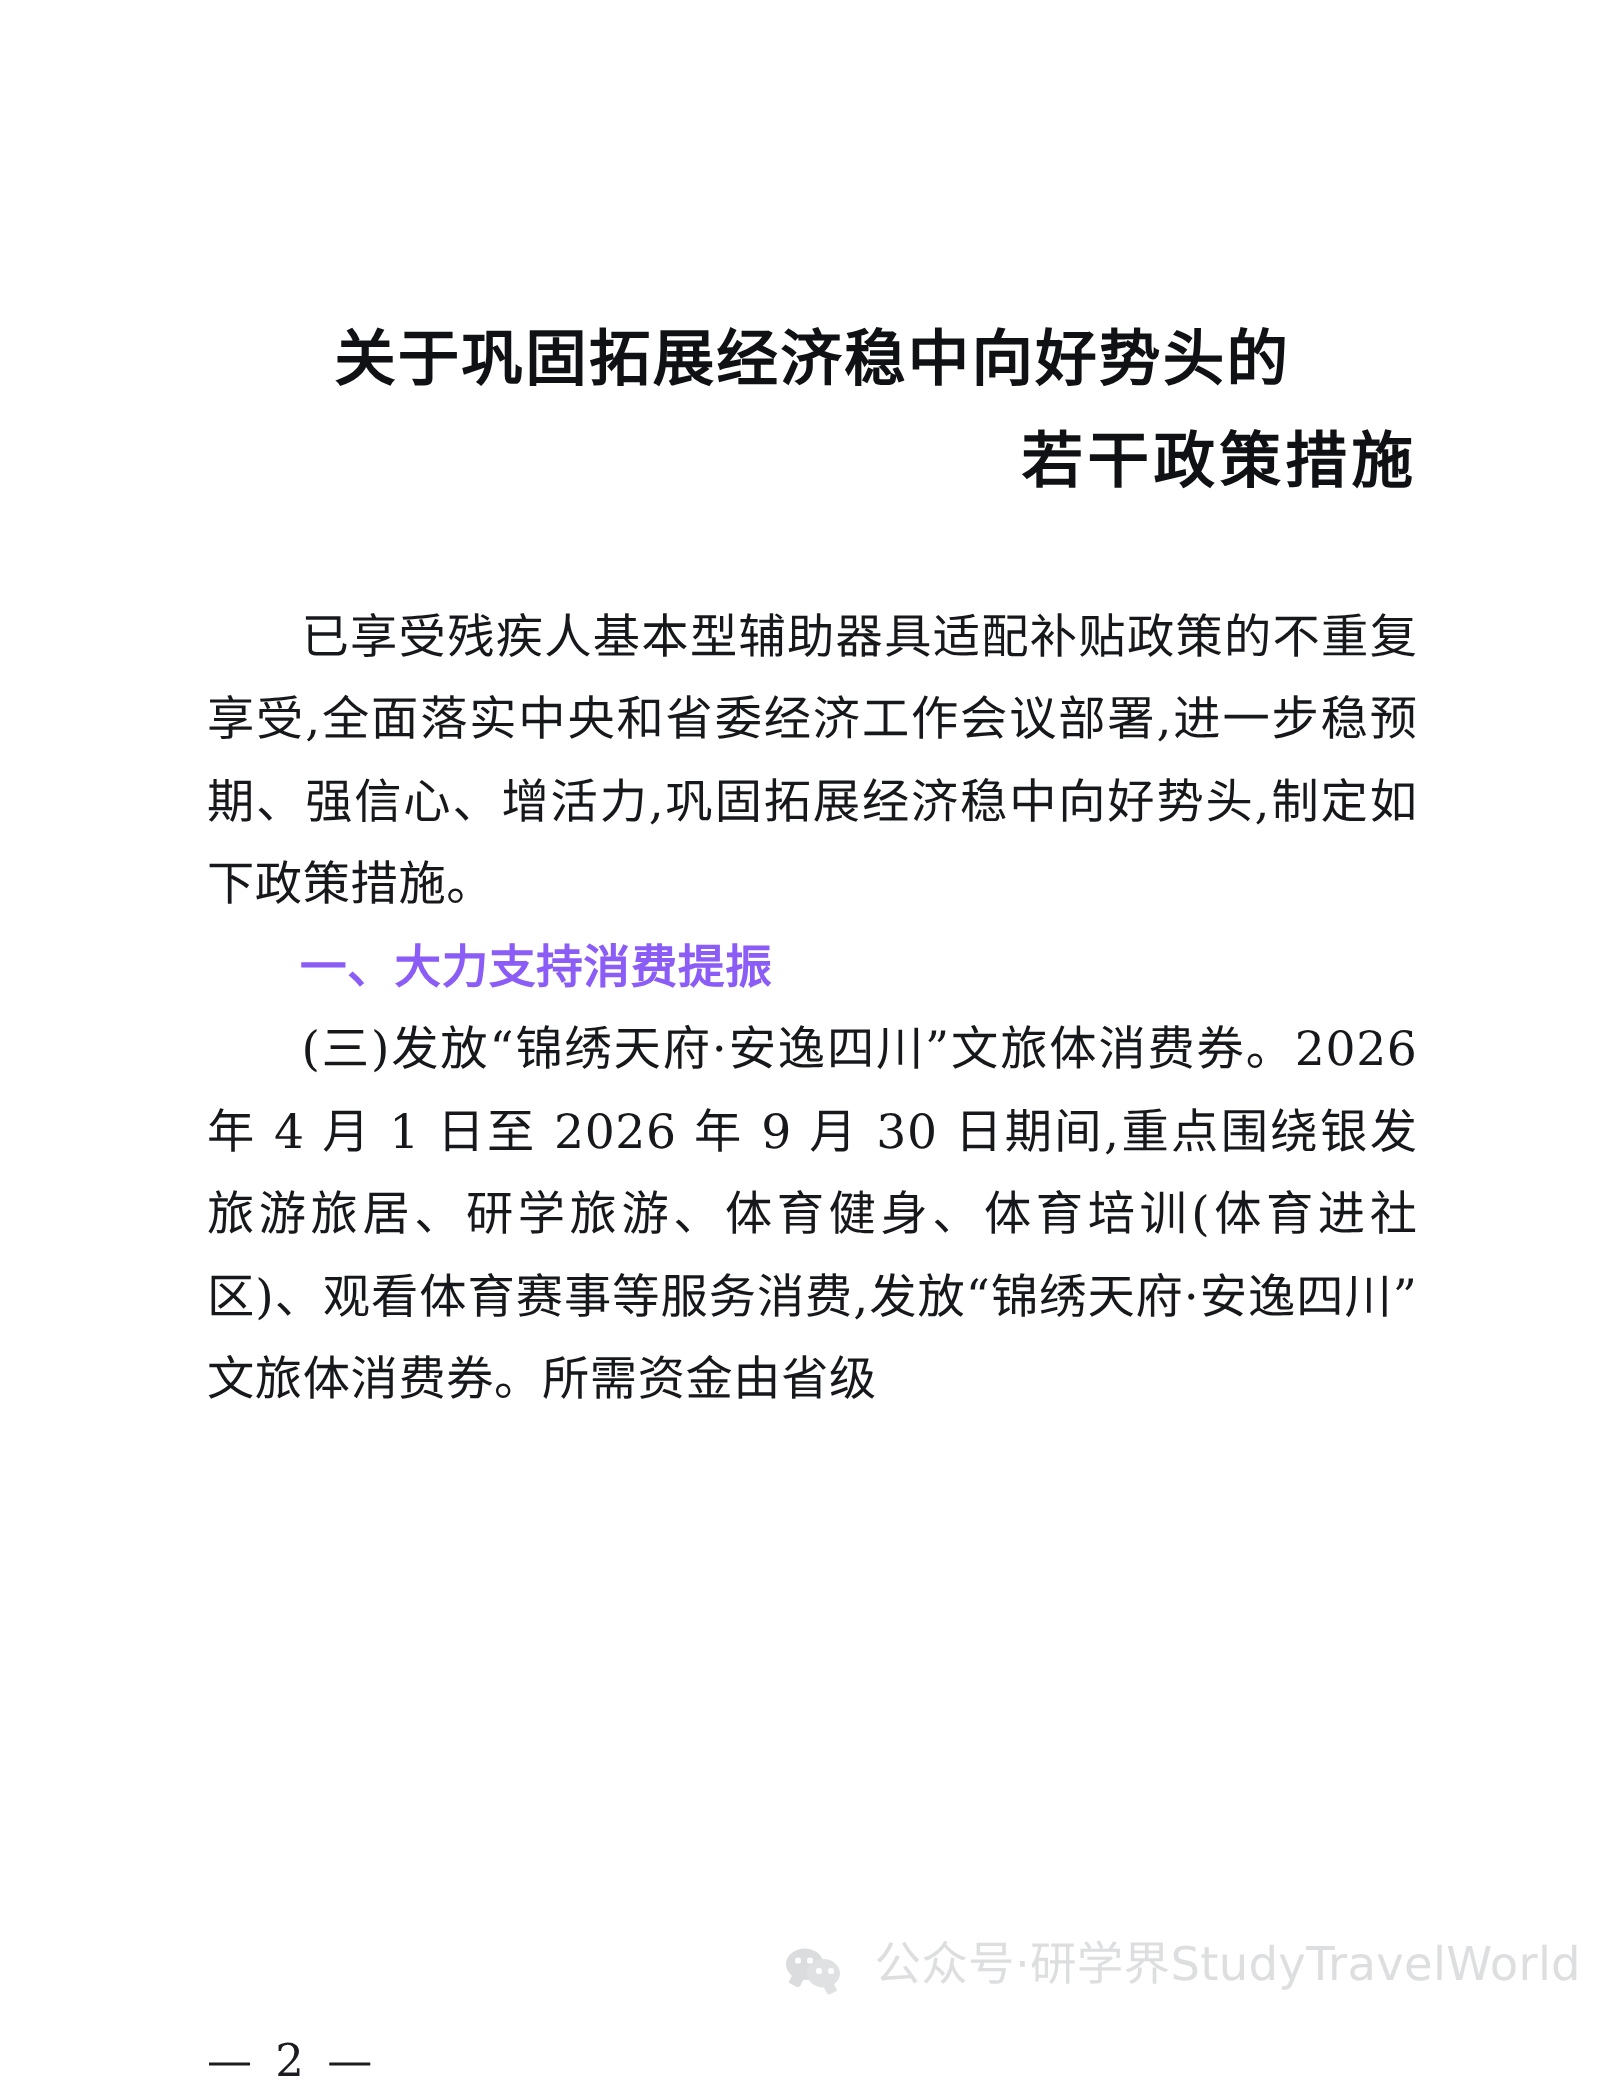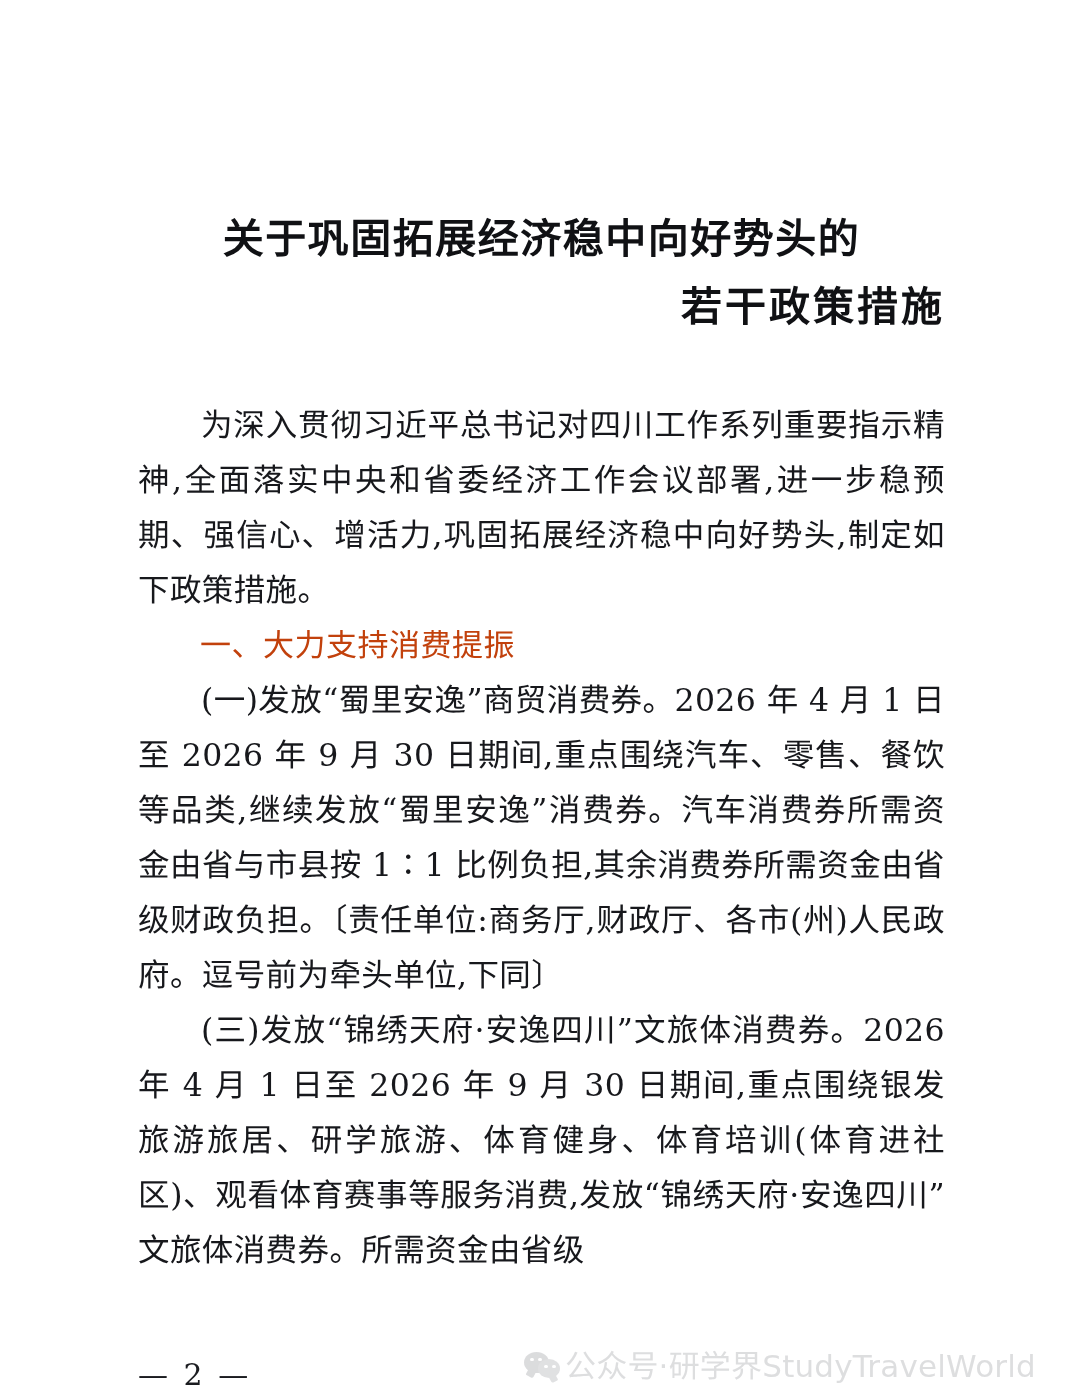--- a/index.html
+++ b/index.html
@@ -55,50 +55,50 @@
     letter-spacing: 0.4px;
     color: #17181c;
     font-family: "DejaVu Serif", "Liberation Serif", serif;
   }
   p.para.indent { text-indent: 2em; }
 
   
   p.section-head {
     margin: 0;
     font-family: "DejaVu Sans", "Liberation Sans", sans-serif;
-    font-weight: 400;
+    font-weight: 700;
     font-size: 31px;
     line-height: 55px;
     text-indent: 2em;
     letter-spacing: 0.5px;
-    color: #c2410c;
+    color: #8b5cf6;
   }
 
   
   .page-number {
     position: absolute;
     left: 138px;
     top: 1352px;
     width: 260px;
     font-size: 30px;
     line-height: 46px;
     letter-spacing: 3px;
     color: #1b1c20;
     text-align: left;
     font-family: "DejaVu Serif", "Liberation Serif", serif;
   }
 
   
   .watermark {
     position: absolute;
     left: 524px;
-    top: 1346px;
+    top: 1290px;
     display: flex;
-    align-items: center;
-    gap: 1px;
+    align-items: flex-end;
+    gap: 19px;
     opacity: 0.5;
     pointer-events: none;
     user-select: none;
   }
   .watermark .wm-icon {
     width: 40px;
     height: 33px;
     position: relative;
     flex: 0 0 auto;
   }
@@ -160,25 +160,24 @@
 
 <div class="page">
 
   <div class="doc-title">
     <span class="tline tline-1">关于巩固拓展经济稳中向好势头的</span>
     <span class="tline tline-2">若干政策措施</span>
   </div>
 
   <div class="body-col">
 
-    <p class="para indent">为深入贯彻习近平总书记对四川工作系列重要指示精神,全面落实中央和省委经济工作会议部署,进一步稳预期、强信心、增活力,巩固拓展经济稳中向好势头,制定如下政策措施。</p>
+    <p class="para indent">已享受残疾人基本型辅助器具适配补贴政策的不重复享受,全面落实中央和省委经济工作会议部署,进一步稳预期、强信心、增活力,巩固拓展经济稳中向好势头,制定如下政策措施。</p>
 
     <p class="section-head">一、大力支持消费提振</p>
 
-    <p class="para indent">(一)发放“蜀里安逸”商贸消费券。2026 年 4 月 1 日至 2026 年 9 月 30 日期间,重点围绕汽车、零售、餐饮等品类,继续发放“蜀里安逸”消费券。汽车消费券所需资金由省与市县按 1∶1 比例负担,其余消费券所需资金由省级财政负担。〔责任单位:商务厅,财政厅、各市(州)人民政府。逗号前为牵头单位,下同〕</p>
 
 
     <p class="para indent">(三)发放“锦绣天府·安逸四川”文旅体消费券。2026 年 4 月 1 日至 2026 年 9 月 30 日期间,重点围绕银发旅游旅居、研学旅游、体育健身、体育培训(体育进社区)、观看体育赛事等服务消费,发放“锦绣天府·安逸四川”文旅体消费券。所需资金由省级</p>
 
   </div>
 
   <div class="page-number">— 2 —</div>
 
   <div class="watermark">
     <span class="wm-icon">

